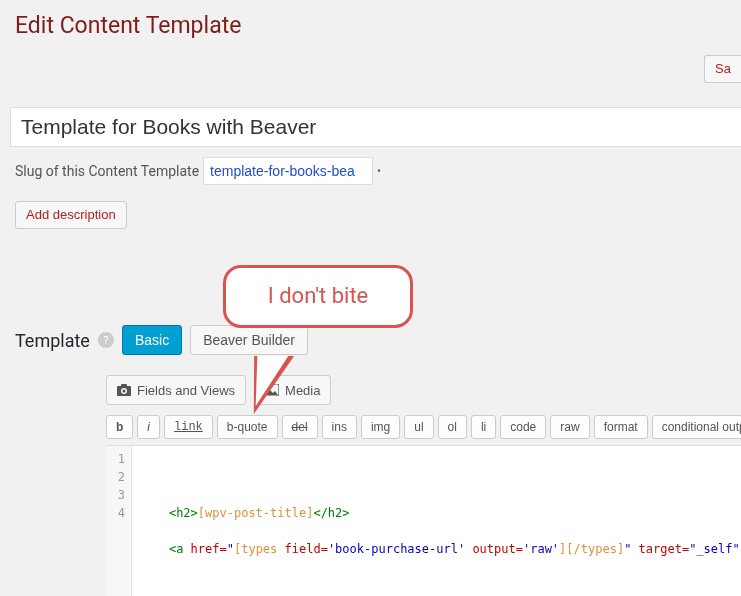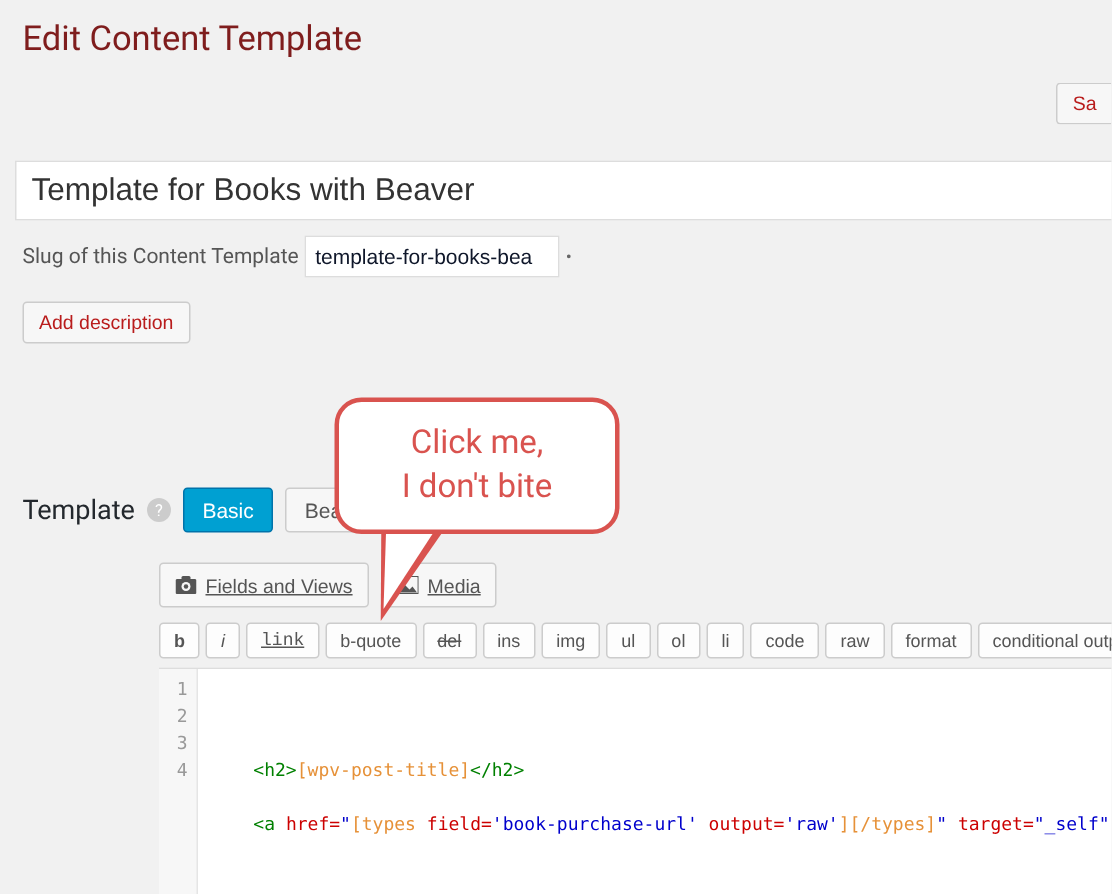--- a/index.html
+++ b/index.html
@@ -56,21 +56,21 @@
     gap: 4px;
     padding: 10px 15px;
   }
   .slug-label { font-size: 14px; color: #555; }
   .slug-input {
     width: 170px;
     padding: 3px 6px;
     font-size: 14px;
     border: 1px solid #ddd;
     height: 28px;
-    color: #0f172a;
+    color: #1d4ed8;
   }
   .bullet-sep { color: #666; font-size: 12px; }
   .trash-btn .icon { margin-right: 4px; }
   .desc-row { padding: 6px 15px 40px 15px; }
   .section-row {
     display: flex;
     align-items: center;
     gap: 8px;
     padding: 0 15px 10px 15px;
     margin-top: 56px;
@@ -118,21 +118,20 @@
     border: 1px solid #ccc;
     padding: 4px 10px;
     font-size: 13px;
     border-radius: 3px;
     display: inline-flex;
     align-items: center;
     gap: 6px;
     cursor: pointer;
     height: 30px;
     color: #555;
-    text-decoration: underline;
   }
   .quicktags {
     display: flex;
     gap: 4px;
     padding: 4px 0 6px 0;
     flex-wrap: nowrap;
   }
   .qt-btn {
     background: #fdfdfd;
     border: 1px solid #ccc;
@@ -302,19 +301,18 @@
     <div class="code-lines">
 <div>&nbsp;</div>
 <div>    <span class="tok-green">&lt;h2&gt;</span><span class="tok-orange">[wpv-post-title]</span><span class="tok-green">&lt;/h2&gt;</span></div>
 <div>    <span class="tok-green">&lt;a </span><span class="tok-red">href=</span><span class="tok-blue">"</span><span class="tok-orange">[types </span><span class="tok-red">field=</span><span class="tok-blue">'book-purchase-url'</span><span class="tok-red"> output=</span><span class="tok-blue">'raw'</span><span class="tok-orange">]</span><span class="tok-orange">[/types]</span><span class="tok-blue">"</span><span class="tok-red"> target=</span><span class="tok-blue">"_self"</span><span class="tok-green"> ro</span></div>
     </div>
   </div>
 </div>
 
 
 <div class="callout">
-  <div>Click me,</div>
   <div>I don't bite</div>
 </div>
 <div class="callout-tail"></div>
 
 
 
 
 </body></html>

